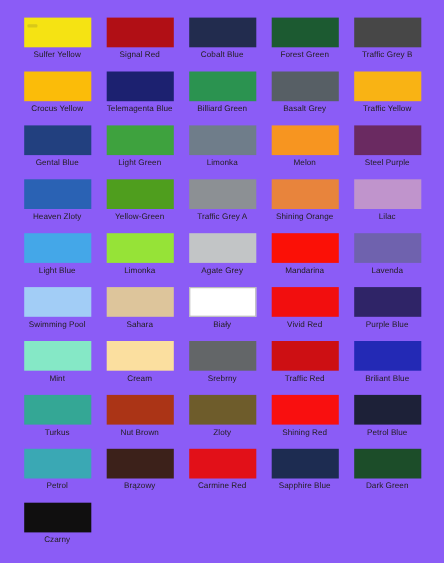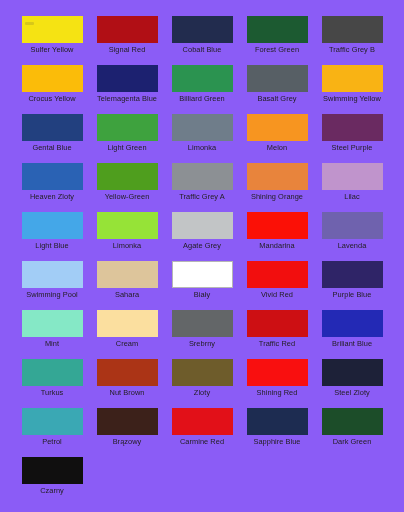--- a/index.html
+++ b/index.html
@@ -105,21 +105,21 @@
       <div class="swatch-cell">
         <div class="swatch-chip" title="#2b9350" style="background: rgb(43, 147, 80);"></div>
         <div class="swatch-label">Billiard Green</div>
       </div>
       <div class="swatch-cell">
         <div class="swatch-chip" title="#575f65" style="background: rgb(87, 95, 101);"></div>
         <div class="swatch-label">Basalt Grey</div>
       </div>
       <div class="swatch-cell">
         <div class="swatch-chip" title="#f9b314" style="background: rgb(249, 179, 20);"></div>
-        <div class="swatch-label">Swimming Yellow</div>
+        <div class="swatch-label">Traffic Yellow</div>
       </div>
       <div class="swatch-cell">
         <div class="swatch-chip" title="#22407f" style="background: rgb(34, 64, 127);"></div>
         <div class="swatch-label">Gental Blue</div>
       </div>
       <div class="swatch-cell">
         <div class="swatch-chip" title="#3ea23e" style="background: rgb(62, 162, 62);"></div>
         <div class="swatch-label">Light Green</div>
       </div>
       <div class="swatch-cell">
@@ -225,21 +225,21 @@
       <div class="swatch-cell">
         <div class="swatch-chip" title="#6e5c2b" style="background: rgb(110, 92, 43);"></div>
         <div class="swatch-label">Zloty</div>
       </div>
       <div class="swatch-cell">
         <div class="swatch-chip" title="#f90f0f" style="background: rgb(249, 15, 15);"></div>
         <div class="swatch-label">Shining Red</div>
       </div>
       <div class="swatch-cell">
         <div class="swatch-chip" title="#1d2138" style="background: rgb(29, 33, 56);"></div>
-        <div class="swatch-label">Steel Zloty</div>
+        <div class="swatch-label">Petrol Blue</div>
       </div>
       <div class="swatch-cell">
         <div class="swatch-chip" title="#3aa8b4" style="background: rgb(58, 168, 180);"></div>
         <div class="swatch-label">Petrol</div>
       </div>
       <div class="swatch-cell">
         <div class="swatch-chip" title="#3c211a" style="background: rgb(60, 33, 26);"></div>
         <div class="swatch-label">Brązowy</div>
       </div>
       <div class="swatch-cell">

